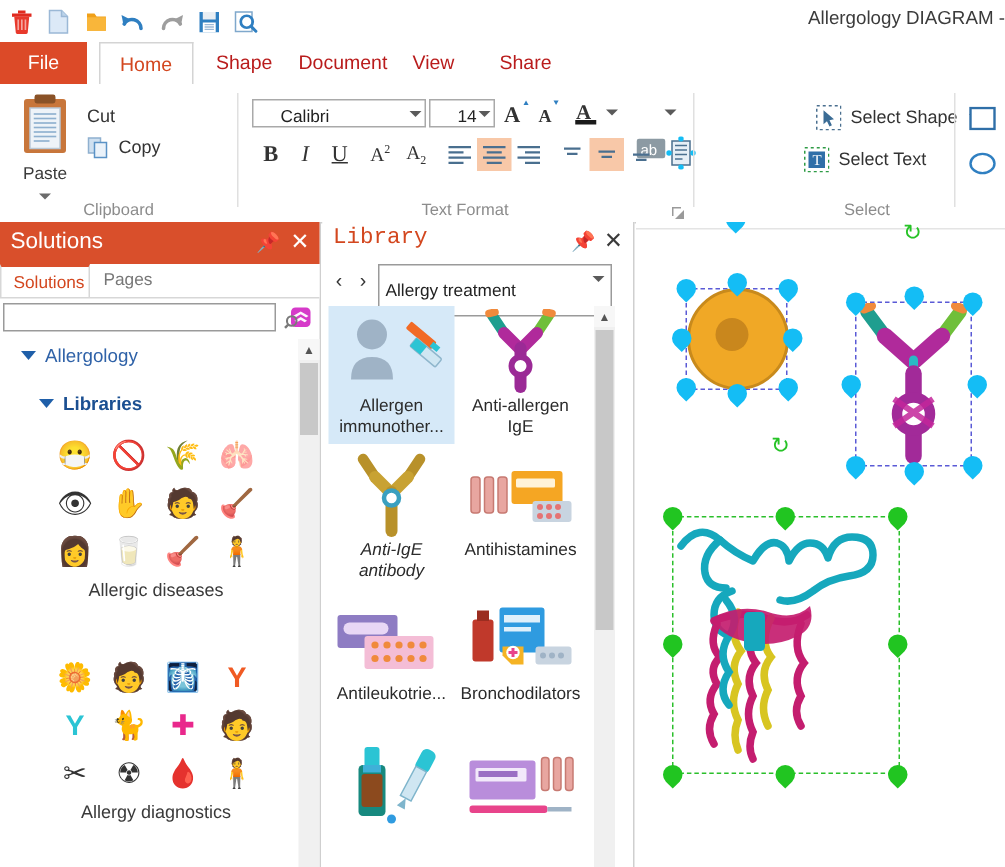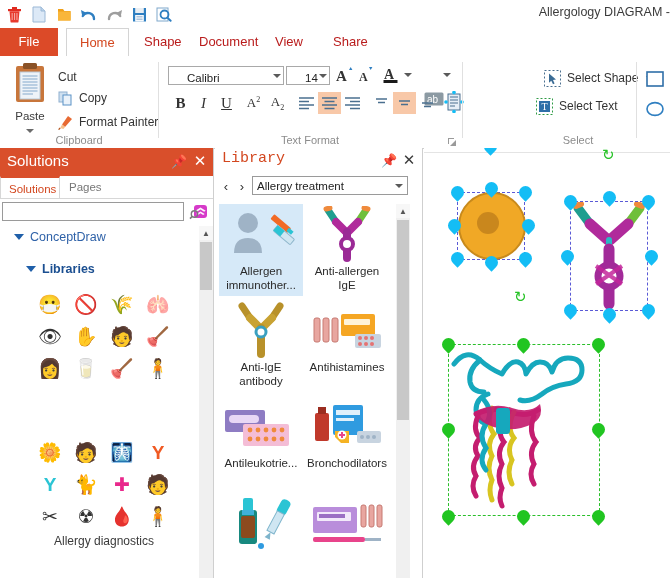--- a/index.html
+++ b/index.html
@@ -72,21 +72,21 @@
 
   
   .libpanel{position:absolute;left:215px;top:148px;width:208px;height:430px;background:#fff;box-sizing:border-box;border-right:1px solid #cfcfcf;}
   .libhdr{position:relative;height:26px;background:#fff;}
   .libhdr .ltitle{position:absolute;left:7px;top:2px;font-size:15px;color:#d3471f;font-family:Liberation Mono, monospace;}
   .libhdr .pin,.libhdr .cls{position:absolute;top:3px;width:16px;height:18px;display:flex;align-items:center;justify-content:center;color:#3b3b3b;font-size:13px;cursor:pointer;}
   .libhdr .pin{right:25px;}
   .libhdr .cls{right:5px;font-size:15px;}
   .navrow{position:relative;height:24px;}
   .navarrow{position:absolute;top:3px;width:14px;height:18px;display:flex;align-items:center;justify-content:center;font-size:13px;color:#333;cursor:pointer;}
-  .libsel{position:absolute;left:37px;top:2px;width:156px;height:19px;box-sizing:border-box;border:1px solid #9a9a9a;background:#fff;font-size:11.5px;color:#222;display:flex;align-items:center;padding-left:4px;cursor:pointer;}
+  .libsel{position:absolute;left:37px;top:2px;width:156px;height:35px;box-sizing:border-box;border:1px solid #9a9a9a;background:#fff;font-size:11.5px;color:#222;display:flex;align-items:center;padding-left:4px;cursor:pointer;}
   .libsel .cv{position:absolute;right:4px;top:7px;width:0;height:0;border-left:4px solid transparent;border-right:4px solid transparent;border-top:4px solid #5a5a5a;}
   .libgrid{position:absolute;left:0;top:56px;width:180px;height:374px;overflow:hidden;}
   .shapecell{position:absolute;width:84px;text-align:center;cursor:pointer;box-sizing:border-box;}
   .shapecell.sel{background:#d6e9f8;}
   .shapecell .art{height:60px;display:flex;align-items:center;justify-content:center;}
   .shapecell .nm{font-size:11.5px;color:#2b2b2b;line-height:14px;}
 
   
   .canvas{position:absolute;left:424px;top:148px;width:246px;height:430px;background:#fff;overflow:hidden;}
   .canvastop{position:absolute;left:0;top:0;width:246px;height:4px;background:#fff;border-bottom:1px solid #e4e4e4;}
@@ -206,28 +206,20 @@
           </svg>
         <span>Cut</span>
       </div>
       <div class="cbitem" style="top:32px;">
         <svg width="15" height="15" viewBox="0 0 15 15">
             <rect x="1" y="1" width="8" height="10" fill="#cfe0f0" stroke="#8fb0cf" stroke-width="1"></rect>
             <rect x="5" y="4" width="8" height="10" fill="#eaf2fa" stroke="#5a92c6" stroke-width="1"></rect>
           </svg>
         <span>Copy</span>
       </div>
-      <div class="cbitem" style="top:56px;">
-        <svg width="15" height="15" viewBox="0 0 15 15">
-            <path d="M10 1 l4 3 l-7 8 l-3 -2.4 z" fill="#e86a33"></path>
-            <path d="M4 9.6 l3 2.4 l-1.6 2 l-3.2 -1 z" fill="#f7c08a"></path>
-            <path d="M2.2 13 l-1.6 1.6" stroke="#b5561f" stroke-width="1.3"></path>
-          </svg>
-        <span>Format Painter</span>
-      </div>
       <div class="glabel">Clipboard</div>
     </div>
     <div class="gsep" style="left:158px;"></div>
 
     <div class="rgroup" style="left:160px;width:300px;">
       <div class="fontbox" style="left:8px;top:10px;width:116px;">
         <span>Calibri</span>
         <span class="cv"></span>
       </div>
       <div class="fontbox" style="left:126px;top:10px;width:44px;">
@@ -417,21 +409,21 @@
             <path d="M11.5 8.4 l4.2 2.5 l-1.6 1 l-2.6 -1.6 l-2.6 1.6 l-1.6 -1 z" fill="#fff" opacity=".95"></path>
             <circle cx="5.5" cy="11" r="3.2" fill="none" stroke="#7a7a7a" stroke-width="1.4"></circle>
             <line x1="3.3" y1="13.2" x2="1" y2="15.6" stroke="#7a7a7a" stroke-width="1.6"></line>
           </svg>
       </span>
     </div>
 
     <div class="treearea">
       <div class="tnode" style="left:14px;top:4px;">
         <span class="tri"></span>
-        <span class="tlabel">ConceptDraw</span>
+        <span class="tlabel">Allergology</span>
       </div>
       <div class="tnode lib" style="left:26px;top:36px;">
         <span class="tri"></span>
         <span class="tlabel">Libraries</span>
       </div>
 
       <div class="libcard" style="left:24px;top:62px;">
         <div class="icongrid">
           <div>😷</div>
           <div>🚫</div>
@@ -439,20 +431,21 @@
           <div>🫁</div>
           <div>👁</div>
           <div>✋</div>
           <div>🧑</div>
           <div>🪠</div>
           <div>👩</div>
           <div>🥛</div>
           <div>🪠</div>
           <div>🧍</div>
         </div>
+        <div class="cap">Allergic diseases</div>
       </div>
 
       <div class="libcard" style="left:24px;top:210px;">
         <div class="icongrid">
           <div>🌼</div>
           <div>🧑</div>
           <div>🩻</div>
           <div style="color:#f05a23;font-weight:bold;">Y</div>
           <div style="color:#2bc4d4;font-weight:bold;">Y</div>
           <div>🐈</div>
@@ -516,21 +509,21 @@
             <path d="M50 3 l-4 -1" stroke="#f08a3c" stroke-width="5" stroke-linecap="round"></path>
             <path d="M18 16 l10 10" stroke="#b02a9b" stroke-width="8" stroke-linecap="round"></path>
             <path d="M40 16 l-10 10" stroke="#b02a9b" stroke-width="8" stroke-linecap="round"></path>
             <path d="M29 26 l0 26" stroke="#9b2a96" stroke-width="8" stroke-linecap="round"></path>
             <circle cx="29" cy="38" r="6" fill="#fff" stroke="#9b2a96" stroke-width="4"></circle>
           </svg>
         </div>
         <div class="nm">Anti-allergen IgE</div>
       </div>
 
-      <div class="shapecell" style="left:4px;top:96px;height:92px;">
+      <div class="shapecell" style="left:4px;top:96px;height:92px;font-style:italic;">
         <div class="art">
           <svg width="58" height="56" viewBox="0 0 58 56">
             <path d="M10 4 l8 12" stroke="#b8912a" stroke-width="7" stroke-linecap="round"></path>
             <path d="M48 4 l-8 12" stroke="#b8912a" stroke-width="7" stroke-linecap="round"></path>
             <path d="M18 16 l10 10" stroke="#c8a233" stroke-width="8" stroke-linecap="round"></path>
             <path d="M40 16 l-10 10" stroke="#c8a233" stroke-width="8" stroke-linecap="round"></path>
             <path d="M29 26 l0 26" stroke="#b8912a" stroke-width="8" stroke-linecap="round"></path>
             <circle cx="29" cy="30" r="5" fill="#fff" stroke="#3aa0c0" stroke-width="3"></circle>
           </svg>
         </div>

